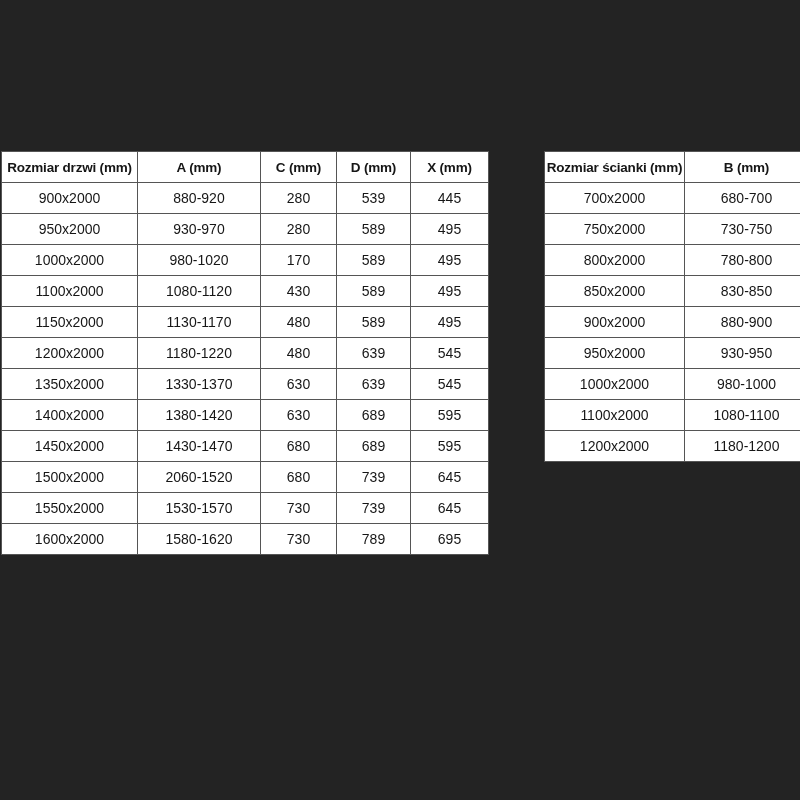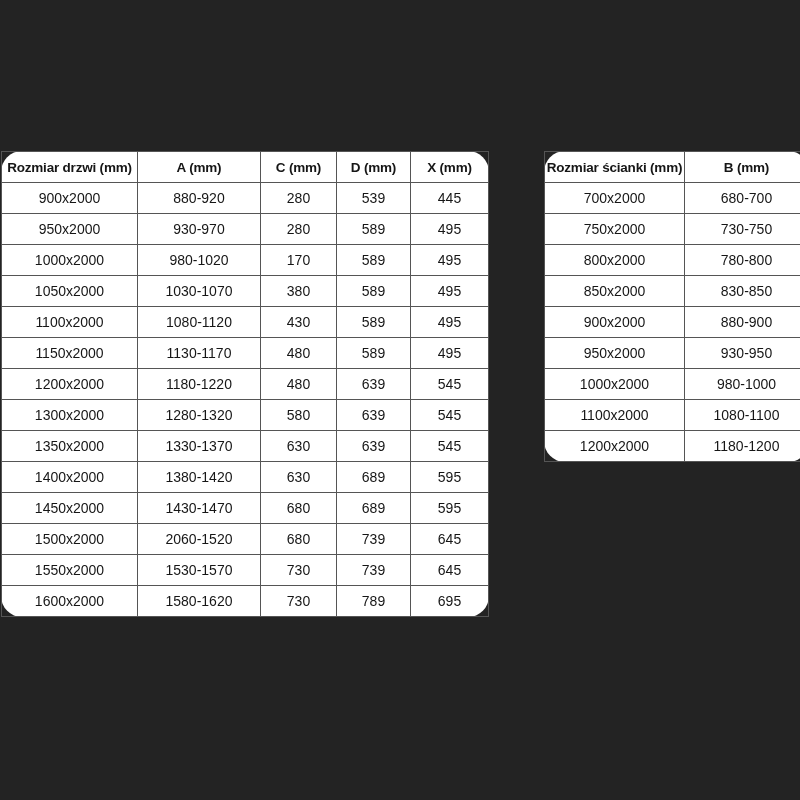--- a/index.html
+++ b/index.html
@@ -12,21 +12,20 @@
     background: #232323;
     position: relative;
     overflow: hidden;
     font-family: "Liberation Sans", sans-serif;
   }
   .spec-table {
     position: absolute;
     border-collapse: collapse;
     table-layout: fixed;
     background: #ffffff;
-    border-radius: 21px;
   }
   .spec-table th,
   .spec-table td {
     border: 1px solid #555555;
     height: 30px;
     padding: 0;
     text-align: center;
     vertical-align: middle;
     color: #161616;
     white-space: nowrap;
@@ -88,51 +87,37 @@
         <td>495</td>
       </tr>
       <tr>
         <td>1000x2000</td>
         <td>980-1020</td>
         <td>170</td>
         <td>589</td>
         <td>495</td>
       </tr>
       <tr>
-        <td>1050x2000</td>
-        <td>1030-1070</td>
-        <td>380</td>
-        <td>589</td>
-        <td>495</td>
-      </tr>
-      <tr>
         <td>1100x2000</td>
         <td>1080-1120</td>
         <td>430</td>
         <td>589</td>
         <td>495</td>
       </tr>
       <tr>
         <td>1150x2000</td>
         <td>1130-1170</td>
         <td>480</td>
         <td>589</td>
         <td>495</td>
       </tr>
       <tr>
         <td>1200x2000</td>
         <td>1180-1220</td>
         <td>480</td>
-        <td>639</td>
-        <td>545</td>
-      </tr>
-      <tr>
-        <td>1300x2000</td>
-        <td>1280-1320</td>
-        <td>580</td>
         <td>639</td>
         <td>545</td>
       </tr>
       <tr>
         <td>1350x2000</td>
         <td>1330-1370</td>
         <td>630</td>
         <td>639</td>
         <td>545</td>
       </tr>

